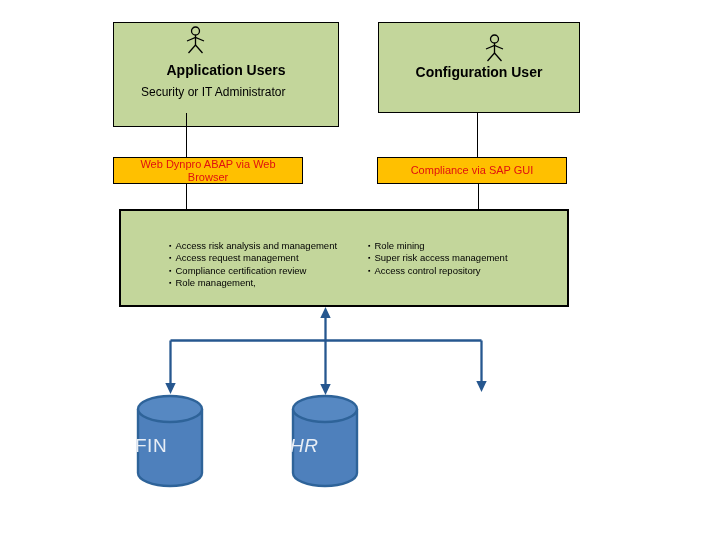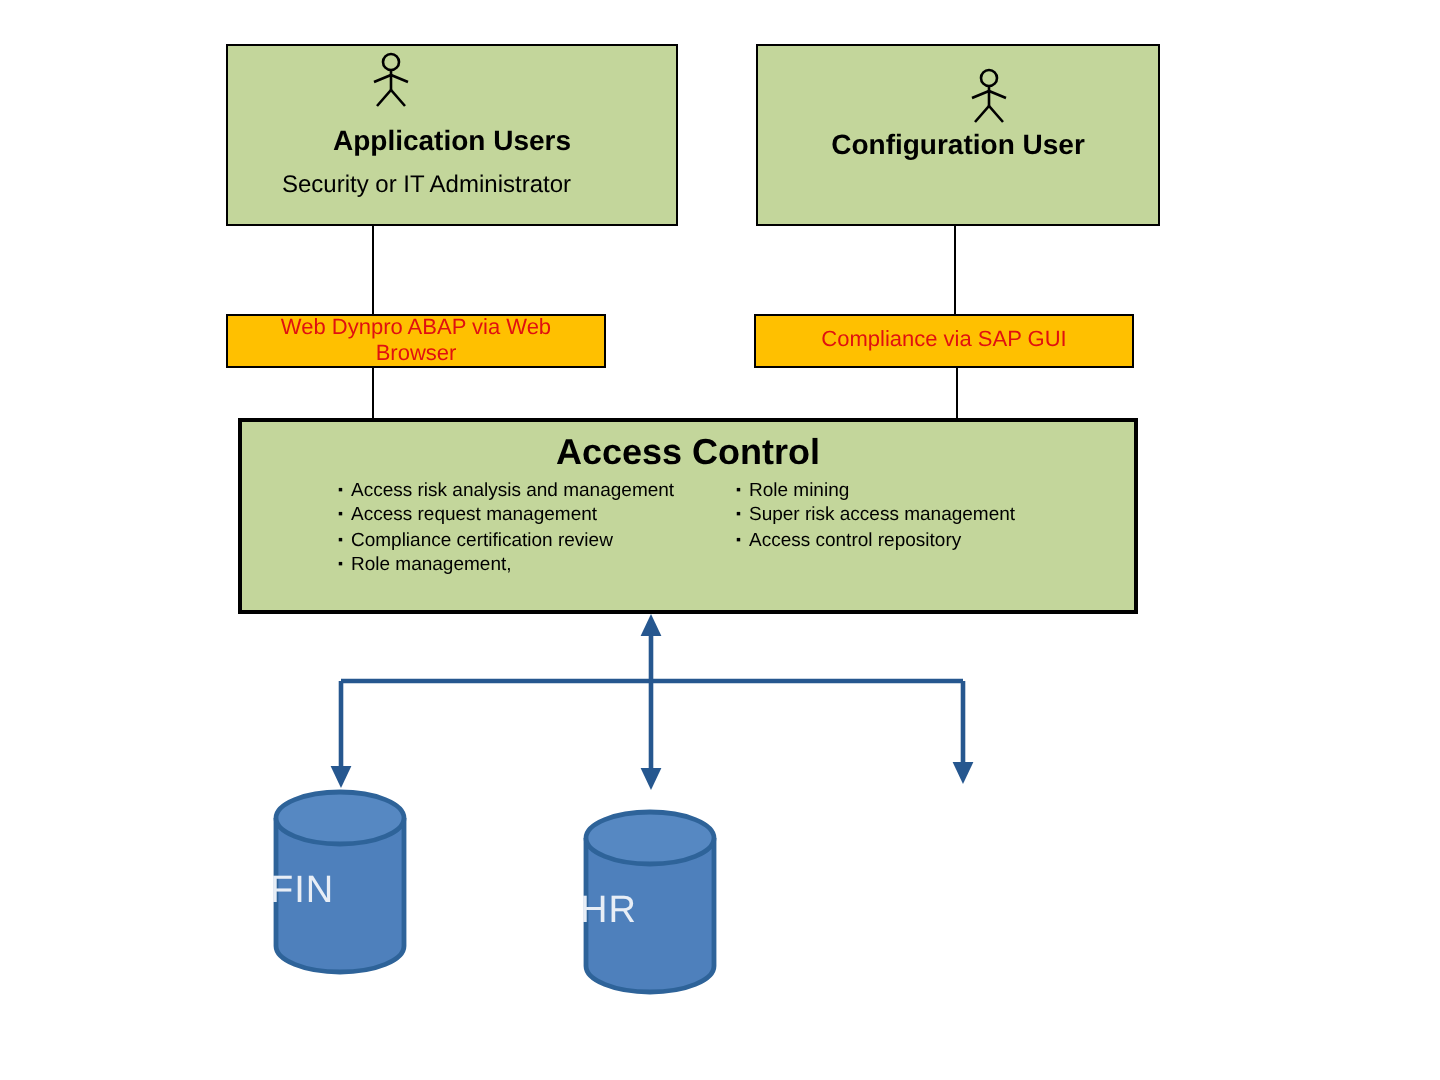--- a/index.html
+++ b/index.html
@@ -4,21 +4,21 @@
 <style>
   html,body { margin:0; padding:0; background:#ffffff; }
   * { box-sizing:border-box; }
   .canvas {
     position:relative; width:720px; height:540px; background:#ffffff;
     font-family:"Liberation Sans", sans-serif; color:#000; overflow:hidden;
   }
 
   
   .actor-box { position:absolute; background:#C3D69B; border:1px solid #000000; }
-  .actor-box.a1 { left:113px; top:22px; width:226px; height:91px; }
+  .actor-box.a1 { left:113px; top:22px; width:226px; height:105px; }
   .actor-box.a2 { left:378px; top:22px; width:202px; height:91px; }
   .actor-icon { position:absolute; }
   .a1 .actor-icon { left:70px; top:3px; }
   .a2 .actor-icon { left:104px; top:11px; }
   .actor-title {
     position:absolute; left:0; width:100%; text-align:center;
     font-size:14px; font-weight:bold;
   }
   .a1 .actor-title { top:39px; }
   .a2 .actor-title { top:41px; }
@@ -51,21 +51,21 @@
   .features.fl { left:48px; }
   .features.fr { left:247px; }
   .feature .bullet { font-size:7px; vertical-align:1px; margin-right:4px; }
 
   
   .arrows { position:absolute; left:0; top:0; }
 
   
   .cylinder { position:absolute; width:70px; height:98px; }
   .cylinder.fin { left:135px; top:393px; }
-  .cylinder.hr  { left:290px; top:403px; }
+  .cylinder.hr  { left:290px; top:393px;font-style:italic; }
   .cylinder.crm { left:445px; top:393px; }
   .cyl-label {
     position:absolute; top:42px; left:0; width:100%; 
     color:#E8EEF6; font-size:19px; letter-spacing:0.5px;
   }
 </style>
 </head>
 <body>
 
 <div class="canvas">
@@ -97,21 +97,20 @@
   <div class="connector c4"></div>
 
   <div class="channel-box ch1">
     <span>Web Dynpro ABAP via Web Browser</span>
   </div>
   <div class="channel-box ch2">
     <span>Compliance via SAP GUI</span>
   </div>
 
   <div class="access-box">
-    <div class="access-title">Access Control</div>
     <div class="features fl">
       <div class="feature"><span class="bullet">▪</span><span>Access risk analysis and management</span></div>
       <div class="feature"><span class="bullet">▪</span><span>Access request management</span></div>
       <div class="feature"><span class="bullet">▪</span><span>Compliance certification review</span></div>
       <div class="feature"><span class="bullet">▪</span><span>Role management,</span></div>
     </div>
     <div class="features fr">
       <div class="feature"><span class="bullet">▪</span><span>Role mining</span></div>
       <div class="feature"><span class="bullet">▪</span><span>Super risk access management</span></div>
       <div class="feature"><span class="bullet">▪</span><span>Access control repository</span></div>

